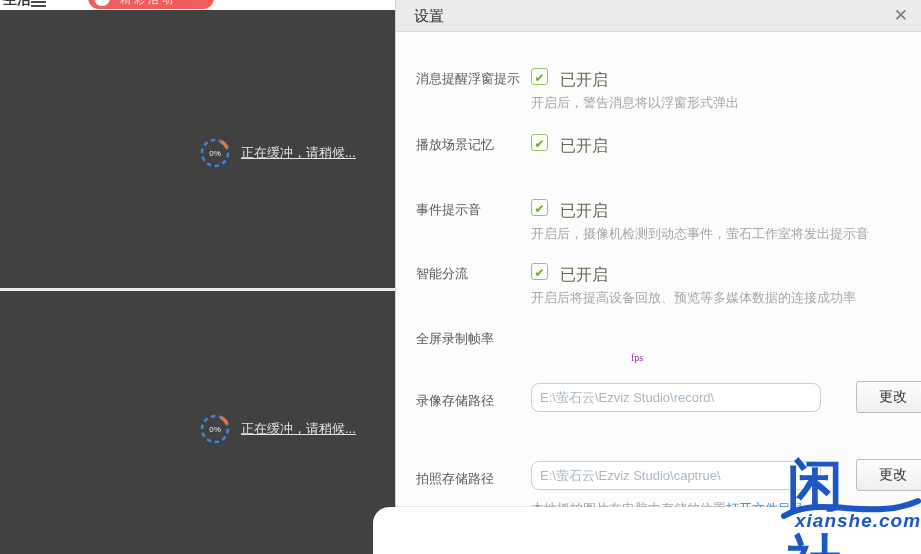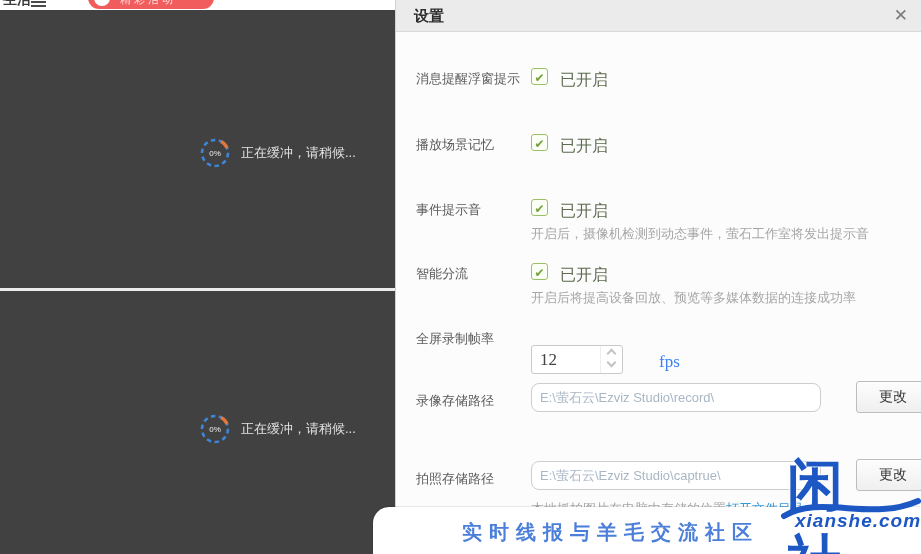--- a/index.html
+++ b/index.html
@@ -19,28 +19,28 @@
   .promo-label { position:absolute; left:32px; top:5px; font-size:11px; color:#ffd9d9; letter-spacing:3px; }
 
   
   .video-area { position:absolute; left:0; top:10px; width:395px; height:544px; background:#414141; }
   .video-divider { position:absolute; left:0; top:278px; width:395px; height:3px; background:#ececec; }
   .buffer { position:absolute; left:198px; display:flex; align-items:center; gap:9px; }
   .buffer-1 { top:126px; } .buffer-2 { top:402px; }
   .spinner-wrap { position:relative; width:34px; height:34px; }
   .spinner-pct { position:absolute; left:0; top:13px; width:34px; text-align:center;
                  font-size:8px; color:#f0f0f0; }
-  .buffer-text { font-size:13px; color:#e3e3e3; }
+  .buffer-text { font-size:13px; color:#e3e3e3;text-decoration:underline; }
 
   
   .settings { position:absolute; left:395px; top:0; width:526px; height:554px;
               background:#fcfcfc; border-left:1px solid #d2d2d2; z-index:3; }
   .settings-header { position:absolute; left:0; top:0; width:100%; height:32px;
                      background:#ebebeb; border-bottom:1px solid #d9d9d9; }
-  .settings-title { position:absolute; left:18px; top:7px; font-size:15px; font-weight:bold; color:#2e2e2e; }
+  .settings-title { position:absolute; left:18px; top:7px; font-size:15px; font-weight:normal; color:#2e2e2e; }
   .close-x { position:absolute; right:13px; top:5px; font-size:17px; color:#7c7c7c; cursor:pointer; }
 
   .s-row { position:absolute; left:20px; width:500px; height:60px; }
   .s-label { position:absolute; left:0; top:2px; font-size:13px; color:#5a5a5a; }
   .cbx { position:absolute; left:115px; top:0; width:17px; height:17px; background:#fcfff6;
          border:1px solid #9cc066; border-radius:3px; text-align:center; line-height:15px; }
   .tick { font-size:12px; color:#71a338; font-weight:bold; }
   .cbx-state { position:absolute; left:144px; top:2px; font-size:16px; color:#5d6b4f; }
   .s-desc { position:absolute; left:115px; top:26px; font-size:13px; color:#a6a6a6; white-space:nowrap; }
   .s-inline-desc { position:absolute; left:115px; top:2px; font-size:13px; color:#a6a6a6; white-space:nowrap; }
@@ -48,22 +48,22 @@
 
   .num-input { position:absolute; left:115px; top:17px; width:92px; height:29px; background:#fff;
                border:1px solid #c9c9c9; border-radius:3px; }
   .num-input input { position:absolute; left:0; top:0; width:66px; height:27px; border:none; outline:none;
                      padding-left:8px; font-family:"Liberation Serif","DejaVu Serif",serif;
                      font-size:17px; color:#444; background:transparent; }
   .spin { position:absolute; right:0; top:0; width:22px; height:27px; border-left:1px solid #eee; }
   .chev { width:7px; height:7px; border:solid #c3c3c3; border-width:2px 2px 0 0; display:block; }
   .chev-up { transform:rotate(-45deg); margin:4px auto 1px; }
   .chev-dn { transform:rotate(135deg); margin:2px auto 0; }
-  .unit { position:absolute; left:215px; top:24px; font-size:17px; color:#3b82f6;
-          font-family:"Liberation Serif","DejaVu Serif",serif;margin-left:28px; }
+  .unit { position:absolute; left:215px; top:24px; font-size:10px; color:#a21caf;
+          font-family:"Liberation Serif","DejaVu Serif",serif; }
 
   .path-input { position:absolute; left:115px; top:0; width:290px; height:29px; background:#fff;
                 border:1px solid #cdcdcd; border-radius:8px; padding-left:8px;
                 font-size:13px; color:#a9b7c4; outline:none; }
   .change-btn { position:absolute; left:440px; top:-2px; width:74px; height:32px;
                 background:linear-gradient(#fdfdfd,#efefef); border:1px solid #bdbdbd;
                 border-radius:3px; font-size:14px; color:#333; cursor:pointer; }
 
   
   .toast { position:absolute; left:373px; top:507px; width:548px; height:47px; background:#fff;
@@ -121,20 +121,21 @@
   <div class="settings">
     <div class="settings-header">
       <span class="settings-title">设置</span>
       <span class="close-x">✕</span>
     </div>
 
     <div class="s-row" style="top:68px">
       <span class="s-label">消息提醒浮窗提示</span>
       <span class="cbx"><span class="tick">✔</span></span>
       <span class="cbx-state">已开启</span>
+      <div class="s-desc">开启后，警告消息将以浮窗形式弹出</div>
     </div>
 
     <div class="s-row" style="top:134px">
       <span class="s-label">播放场景记忆</span>
       <span class="cbx"><span class="tick">✔</span></span>
       <span class="cbx-state">已开启</span>
     </div>
 
     <div class="s-row" style="top:199px">
       <span class="s-label">事件提示音</span>
@@ -145,27 +146,20 @@
 
     <div class="s-row" style="top:263px">
       <span class="s-label">智能分流</span>
       <span class="cbx"><span class="tick">✔</span></span>
       <span class="cbx-state">已开启</span>
       <div class="s-desc">开启后将提高设备回放、预览等多媒体数据的连接成功率</div>
     </div>
 
     <div class="s-row" style="top:328px">
       <span class="s-label">全屏录制帧率</span>
-      <span class="num-input">
-        <input value="12" style="">
-        <span class="spin">
-          <i class="chev chev-up"></i>
-          <i class="chev chev-dn"></i>
-        </span>
-      </span>
       <span class="unit">fps</span>
     </div>
 
     <div class="s-row" style="top:383px">
       <span class="s-label" style="top:9px">录像存储路径</span>
       <input class="path-input" value="E:\萤石云\Ezviz Studio\record\" style="">
       <button class="change-btn">更改</button>
     </div>
 
     <div class="s-row" style="top:461px">
@@ -179,16 +173,15 @@
   </div>
 
   <div class="toast"></div>
 
   <div class="watermark">
     <span class="wm-logo">闲社</span>
     <svg class="wm-wave" width="141" height="30" viewBox="0 0 141 30">
       <path d="M4 24 C 40 2 92 30 138 9" fill="none" stroke="#1c57c4" stroke-width="6" stroke-linecap="round"></path>
     </svg>
     <span class="wm-domain">xianshe.com</span>
-    <span class="wm-tagline">实时线报与羊毛交流社区</span>
   </div>
 
 </div>
 
 </body></html>

